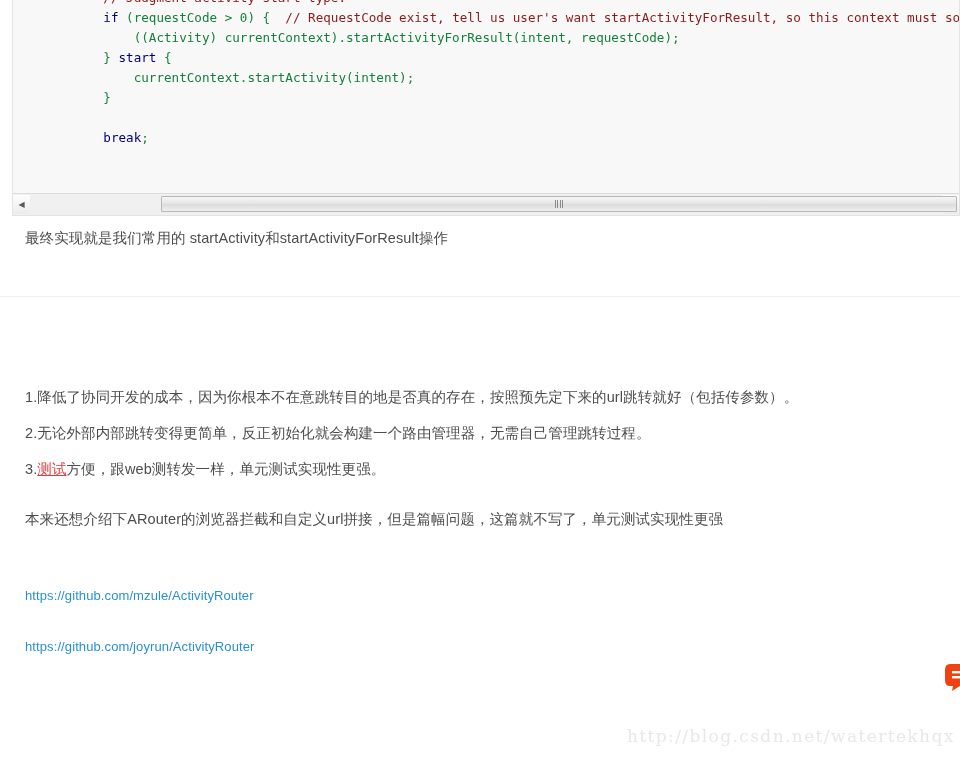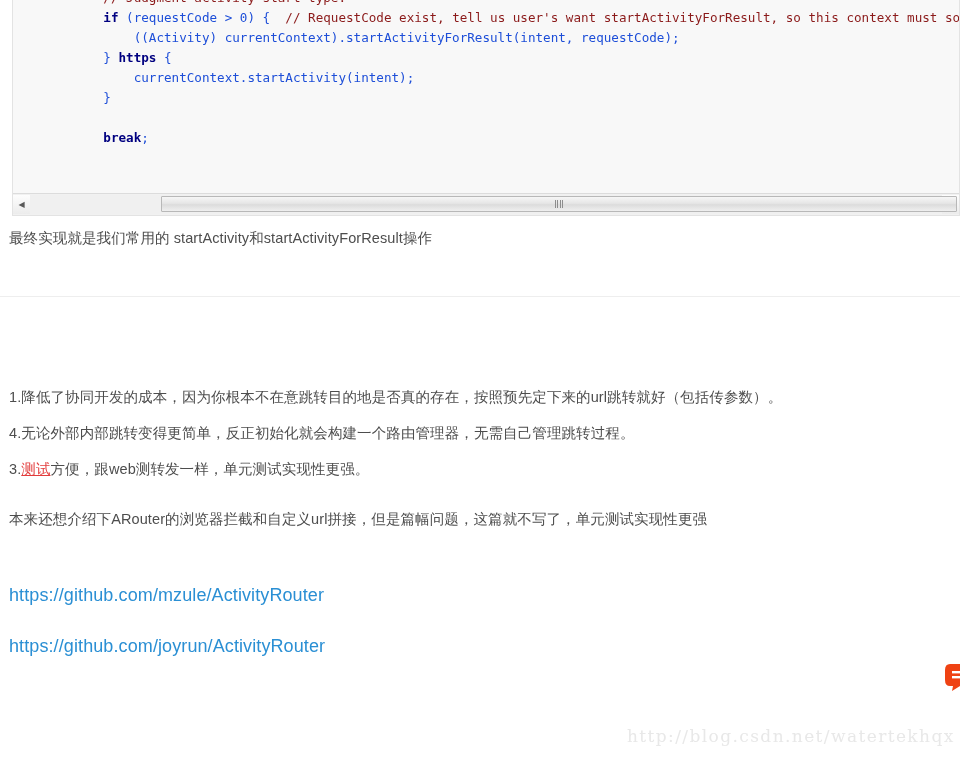--- a/index.html
+++ b/index.html
@@ -41,23 +41,23 @@
   pre.code {
     margin: 0;
     padding: 8px 0 0 60px;
     font-family: "DejaVu Sans Mono", "Liberation Mono", monospace;
     font-size: 12.6px;
     line-height: 20px;
     white-space: pre;
     color: #333333;
     letter-spacing: 0px;
   }
-  pre.code .kw   { color: #000080; font-weight: bold; }
+  pre.code .kw   { color: #000080; font-weight: normal; }
   pre.code .cm   { color: #8b1a1a; }
-  pre.code .pl   { color: #1d4ed8; }
+  pre.code .pl   { color: #15803d; }
 
   
   .hscroll {
     position: absolute;
     left: 0;
     bottom: 0;
     width: 100%;
     height: 21px;
     background: #f1f1f1;
     border-top: 1px solid #dcdcdc;
@@ -110,21 +110,21 @@
 
   
   .article {
     position: absolute;
     left: 0;
     top: 226px;
     width: 960px;
   }
   p.para {
     margin: 0;
-    padding: 0 14px 0 9px;
+    padding: 0 14px 0 25px;
     font-size: 14.5px;
     line-height: 24px;
     color: #4d4d4d;
     letter-spacing: 0.1px;
   }
   .hr {
     height: 0;
     border: none;
     border-top: 1px solid #eeeeee;
     margin: 0;
@@ -135,21 +135,21 @@
   .sp-22 { height: 22px; }
   .sp-30 { height: 30px; }
   .sp-16 { height: 16px; }
   .sp-12 { height: 12px; }
 
   .hl-red { color: #e23c3c; text-decoration: underline; }
 
   a.link {
     color: #2a8fd4;
     text-decoration: none;
-    font-size: 18px;
+    font-size: 13px;
   }
 
   
   .watermark {
     position: absolute;
     left: 627px;
     top: 726px;
     font-family: "DejaVu Serif", "Liberation Serif", serif;
     font-size: 17px;
     letter-spacing: 1.4px;
@@ -170,21 +170,21 @@
 </head>
 <body>
 
 <div class="code-wrap">
   <div class="code-inner">
     <pre class="code" id="code-pre">    
 
     <span class="cm">// Judgment activity start type.</span>
     <span class="kw">if</span><span class="pl"> (requestCode &gt; 0) {  </span><span class="cm">// RequestCode exist, tell us user's want startActivityForResult, so this context must son of activity.</span>
         <span class="pl">((Activity) currentContext).startActivityForResult(intent, requestCode);</span>
-    <span class="pl">} </span><span class="kw">https</span><span class="pl"> {</span>
+    <span class="pl">} </span><span class="kw">start</span><span class="pl"> {</span>
         <span class="pl">currentContext.startActivity(intent);</span>
     <span class="pl">}</span>
 
     <span class="kw">break</span><span class="pl">;</span></pre>
   </div>
 
   <div class="hscroll">
     <div class="btn">◀</div>
     <div class="track">
       <div class="thumb">
@@ -215,21 +215,21 @@
 
   <div class="sp-24"></div>
 
 
   <div class="sp-22"></div>
 
   <p class="para">1.降低了协同开发的成本，因为你根本不在意跳转目的地是否真的存在，按照预先定下来的url跳转就好（包括传参数）。</p>
 
   <div class="sp-12"></div>
 
-  <p class="para">4.无论外部内部跳转变得更简单，反正初始化就会构建一个路由管理器，无需自己管理跳转过程。</p>
+  <p class="para">2.无论外部内部跳转变得更简单，反正初始化就会构建一个路由管理器，无需自己管理跳转过程。</p>
 
   <div class="sp-12"></div>
 
   <p class="para"><span>3.</span><span class="hl-red">测试</span><span>方便，跟web测转发一样，单元测试实现性更强。</span></p>
 
   <div class="sp-26"></div>
 
   <p class="para">本来还想介绍下ARouter的浏览器拦截和自定义url拼接，但是篇幅问题，这篇就不写了，单元测试实现性更强</p>
 
   <div class="sp-26"></div>

